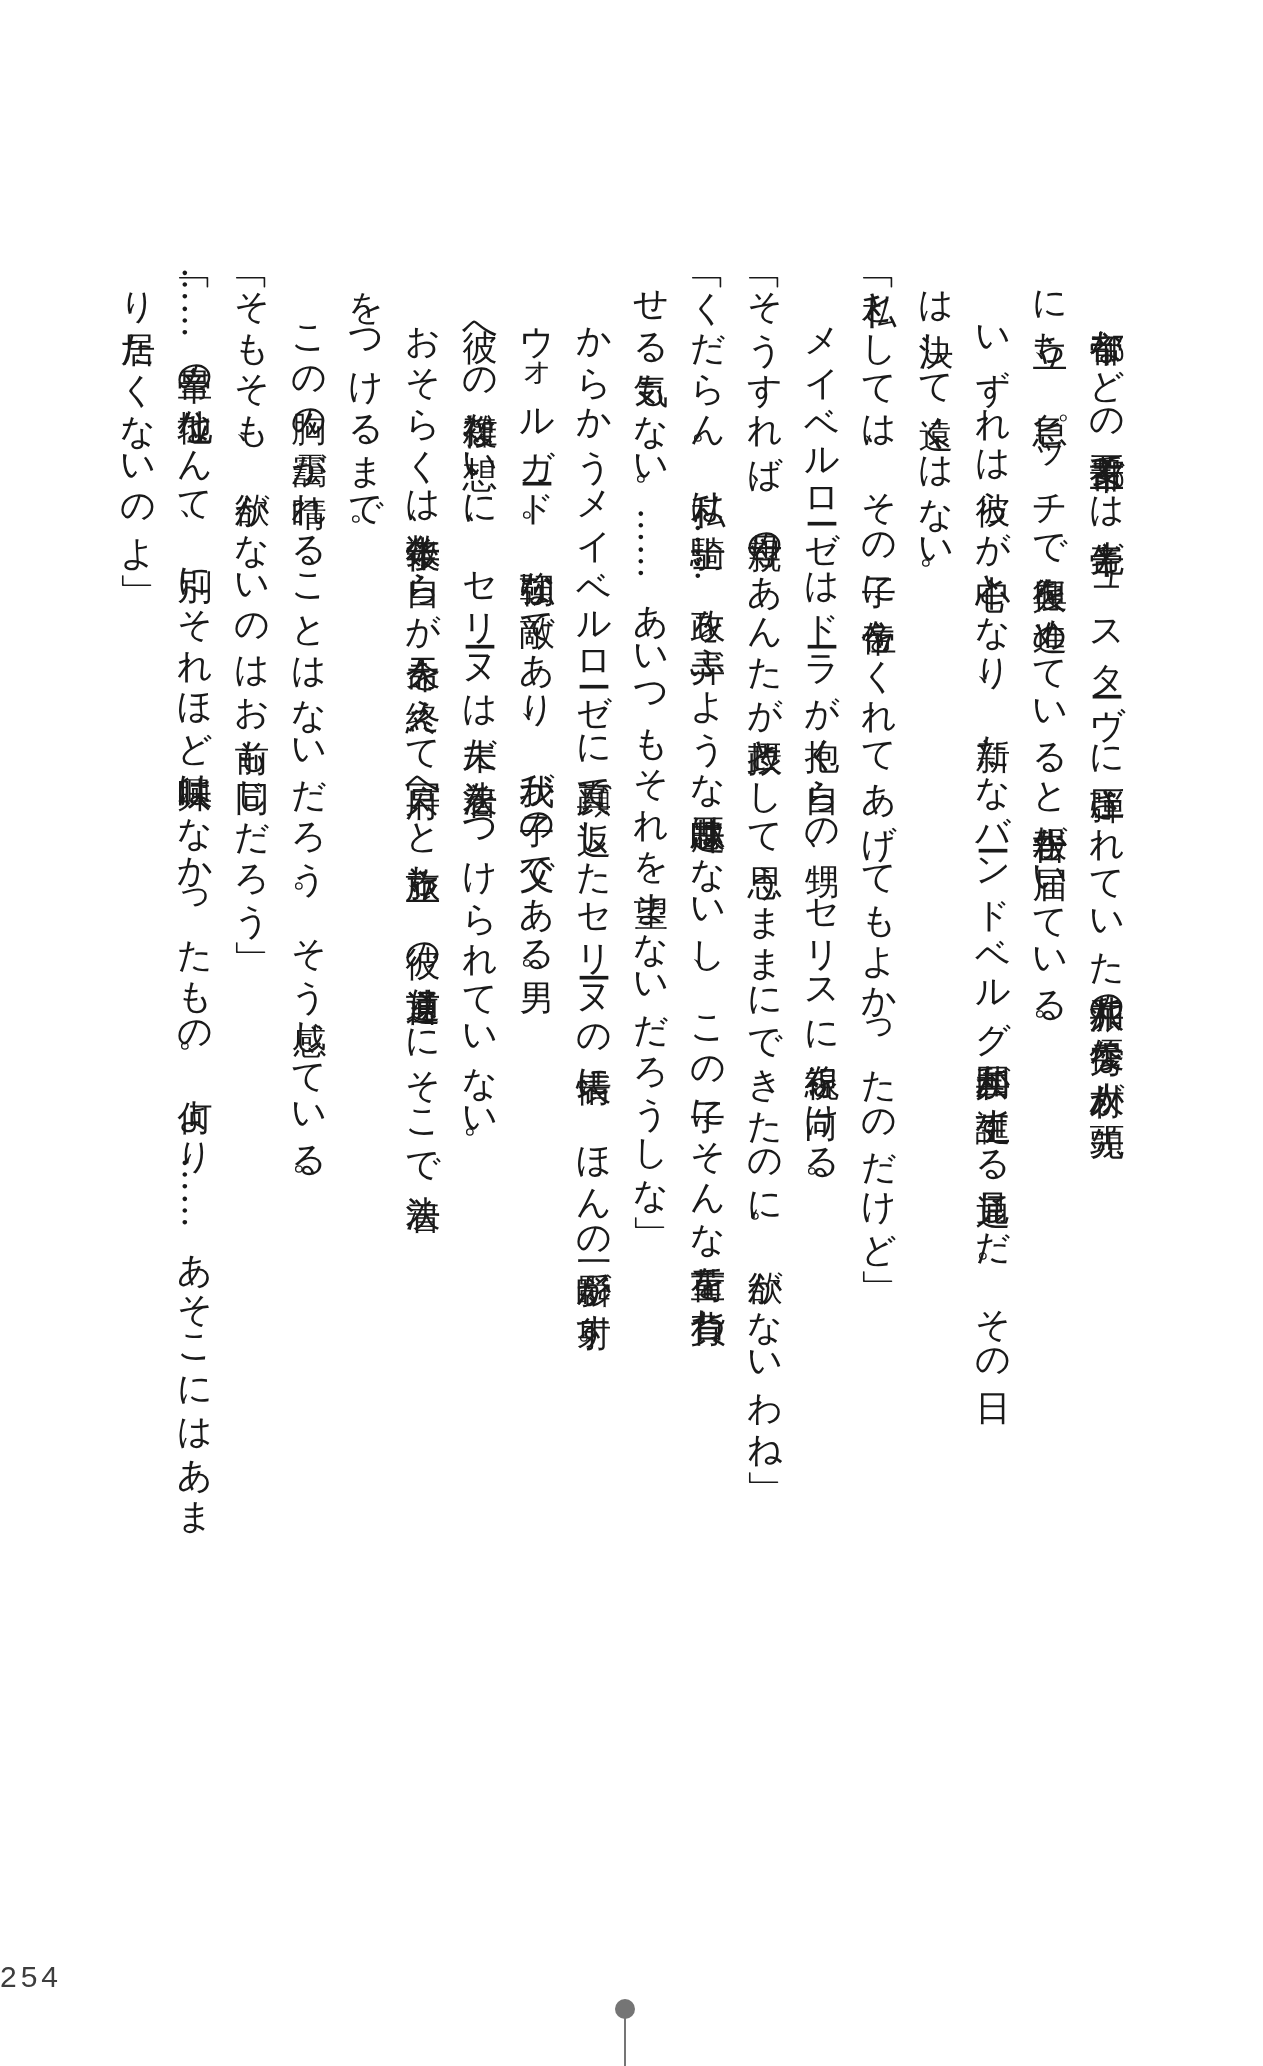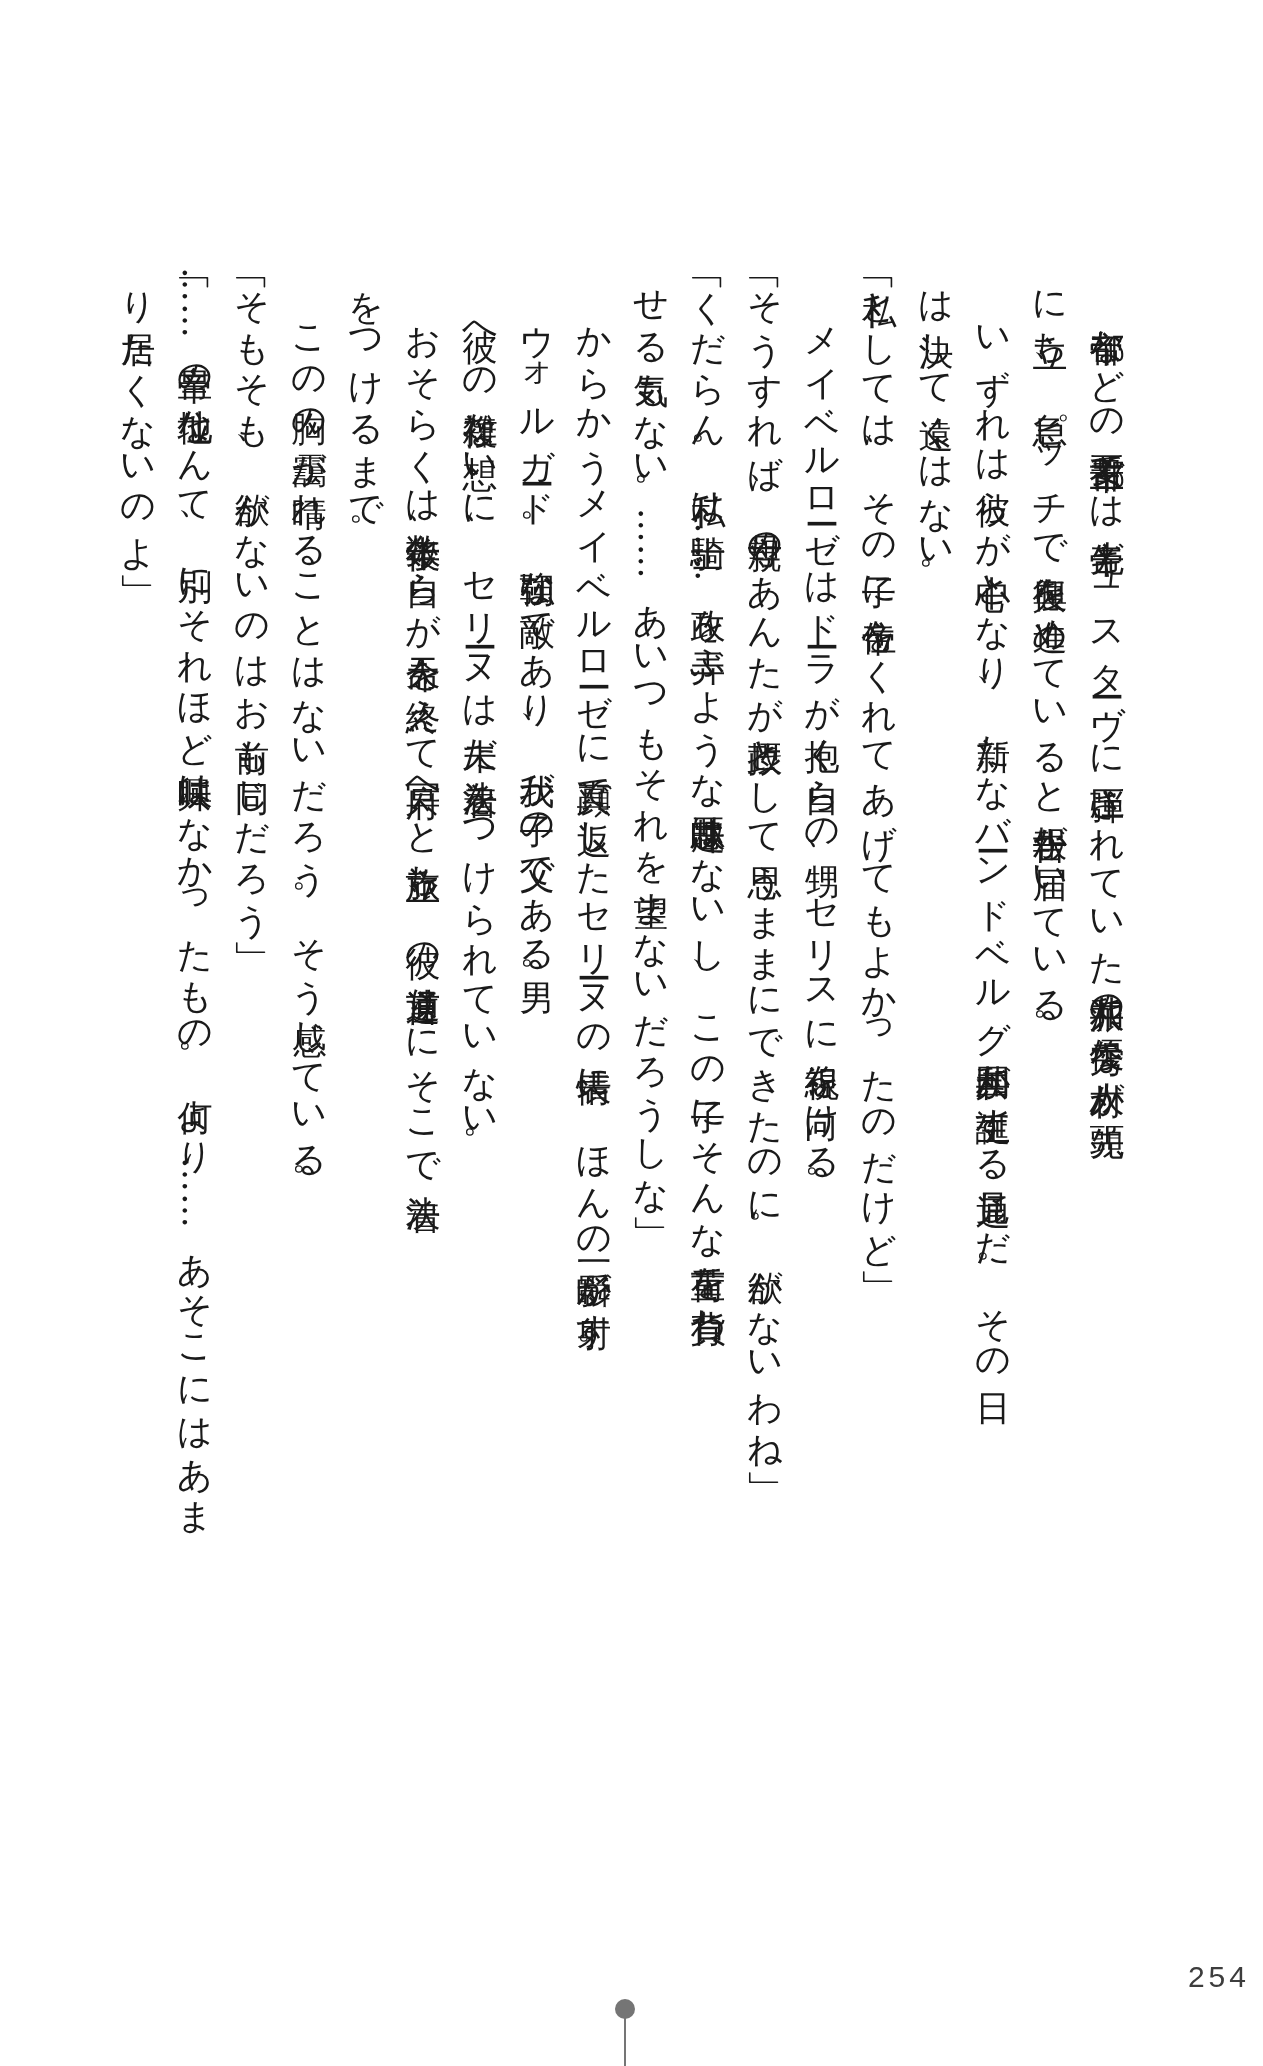--- a/index.html
+++ b/index.html
@@ -30,21 +30,21 @@
   .tline {
     margin: 0;
     padding: 0;
     white-space: nowrap;
   }
   .page-number {
     position: absolute;
     top: 1960px;
     left: 0;
     width: 1250px;
-    text-align: right;
+    text-align: left;
     font-family: "Liberation Sans", "DejaVu Sans", sans-serif;
     font-size: 30px;
     font-weight: 400;
     letter-spacing: 4px;
     color: #3d3d3d;
   }
   .marker-circle {
     position: absolute;
     left: 615px;
     top: 1999px;

